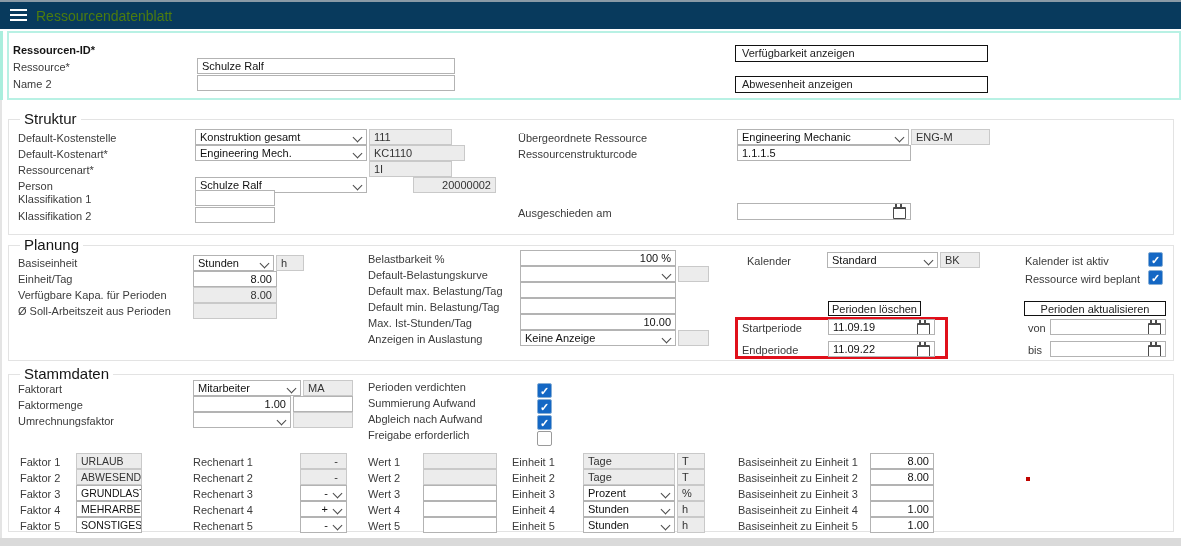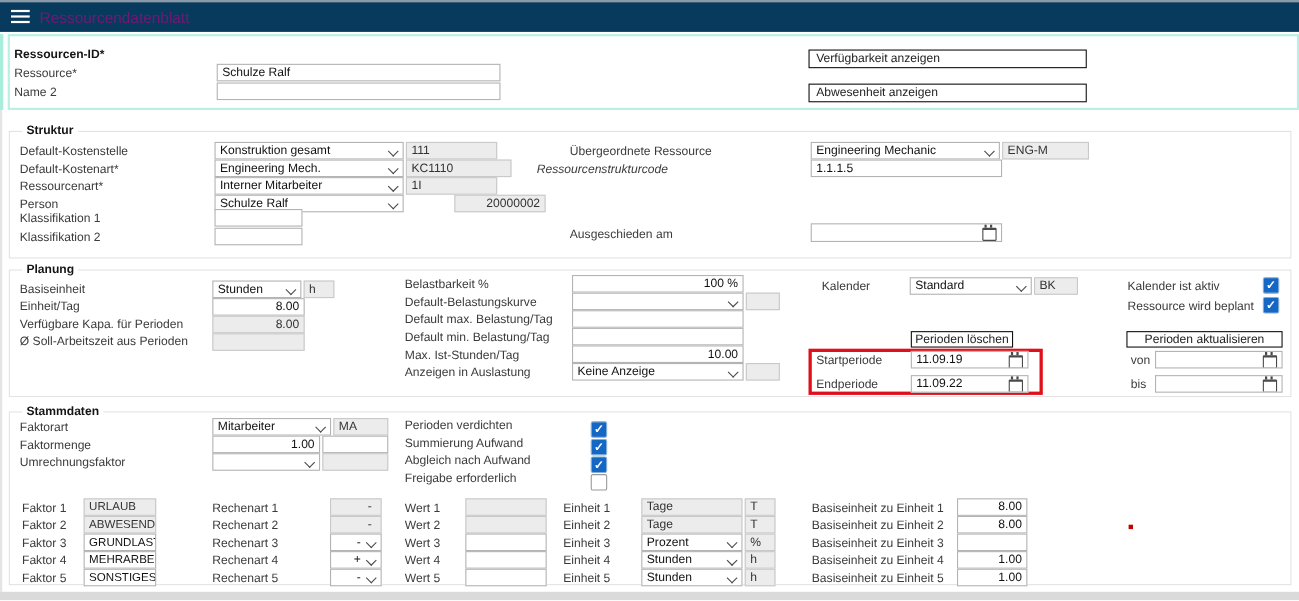--- a/index.html
+++ b/index.html
@@ -22,25 +22,25 @@
   .cal::before{content:"";position:absolute;top:-5px;left:1px;width:2px;height:3px;
        background:#4a4a4a;box-shadow:5px 0 0 #4a4a4a;}
   .btn{background:#fff;border:1.5px solid #111;font-size:11px;line-height:13px;
        padding:1px 6px;white-space:nowrap;overflow:hidden;cursor:pointer;}
   .btn.c{text-align:center;padding:1px 2px;}
   .cb{width:15px;height:15px;border:1px solid #9a9a9a;background:#fff;border-radius:2px;
       text-align:center;line-height:14px;font-size:11px;cursor:pointer;}
   .cb.checked{background:#1467c4;border-color:#86aed6;}
   .cb.checked::after{content:"✓";color:#fff;font-weight:bold;}
   .sect{border:1px solid #e3e3e3;background:#fff;}
-  .leg{font-size:11px;font-weight:bold;color:#151515;background:#fff;padding:0 4px;
+  .leg{font-size:15px;font-weight:normal;color:#151515;background:#fff;padding:0 4px;
        white-space:nowrap;line-height:12px;text-align:right;}
   .topbar{background:#083a5d;}
   .burger span{display:block;width:17px;height:2px;background:#fff;margin-bottom:3px;}
-  .title{font-size:14px;color:#701a75;white-space:nowrap;}
+  .title{font-size:14px;color:#4d7c0f;white-space:nowrap;}
   .mint{border:2px solid #b8f1e4;}
   .redbox{border:3px solid #e0101b;}
 </style>
 </head>
 <body>
 
 <div id="app">
 
   <div class="abs" style="left:0;top:0;width:1181px;height:2px;background:#8a9aa6;"></div>
   <div class="abs topbar" style="left:0;top:2px;width:1181px;height:27px;"></div>
@@ -70,29 +70,28 @@
   <div class="abs lbl" style="left:18px;top:148px;">Default-Kostenart*</div>
   <div class="abs lbl" style="left:18px;top:164px;">Ressourcenart*</div>
   <div class="abs lbl" style="left:18px;top:180px;">Person</div>
   <div class="abs lbl" style="left:18px;top:193px;">Klassifikation 1</div>
   <div class="abs lbl" style="left:18px;top:210px;">Klassifikation 2</div>
 
   <div class="abs fld dd" style="left:195px;top:129px;width:172px;"><span>Konstruktion gesamt</span><span class="chev"></span></div>
   <div class="abs fld ro" style="left:369px;top:129px;width:83px;">111</div>
   <div class="abs fld dd" style="left:195px;top:145px;width:172px;"><span>Engineering Mech.</span><span class="chev"></span></div>
   <div class="abs fld ro" style="left:369px;top:145px;width:96px;">KC1110</div>
-  <div class="abs fld dd" style="left:195px;top:161px;width:172px;"><span>Interner Mitarbeiter</span><span class="chev"></span></div>
   <div class="abs fld ro" style="left:369px;top:161px;width:83px;">1I</div>
   <div class="abs fld dd" style="left:195px;top:177px;width:172px;"><span>Schulze Ralf</span><span class="chev"></span></div>
   <div class="abs fld ro num" style="left:369px;top:177px;width:83px;margin-left:44px;">20000002</div>
   <div class="abs fld" style="left:195px;top:190px;width:80px;"></div>
   <div class="abs fld" style="left:195px;top:207px;width:80px;"></div>
 
   <div class="abs lbl" style="left:518px;top:132px;">Übergeordnete Ressource</div>
-  <div class="abs lbl" style="left:488px;top:148px;font-style:italic;">Ressourcenstrukturcode</div>
+  <div class="abs lbl" style="left:518px;top:148px;">Ressourcenstrukturcode</div>
   <div class="abs fld dd" style="left:737px;top:129px;width:172px;"><span>Engineering Mechanic</span><span class="chev"></span></div>
   <div class="abs fld ro" style="left:911px;top:129px;width:79px;">ENG-M</div>
   <div class="abs fld" style="left:737px;top:145px;width:174px;">1.1.1.5</div>
   <div class="abs lbl" style="left:518px;top:207px;">Ausgeschieden am</div>
   <div class="abs fld" style="left:737px;top:203px;width:174px;height:17px;"><span></span><span class="cal"></span></div>
 
   <div class="abs sect" style="left:8px;top:245px;width:1166px;height:116px;"></div>
   <div class="abs leg" style="left:20px;top:239px;">Planung</div>
 
   <div class="abs lbl" style="left:18px;top:257px;">Basiseinheit</div>

